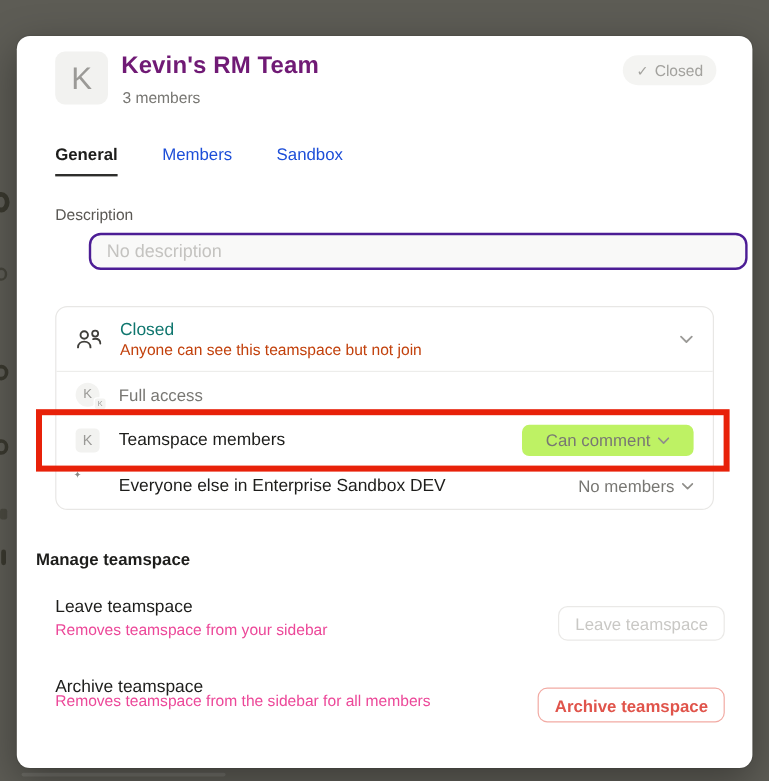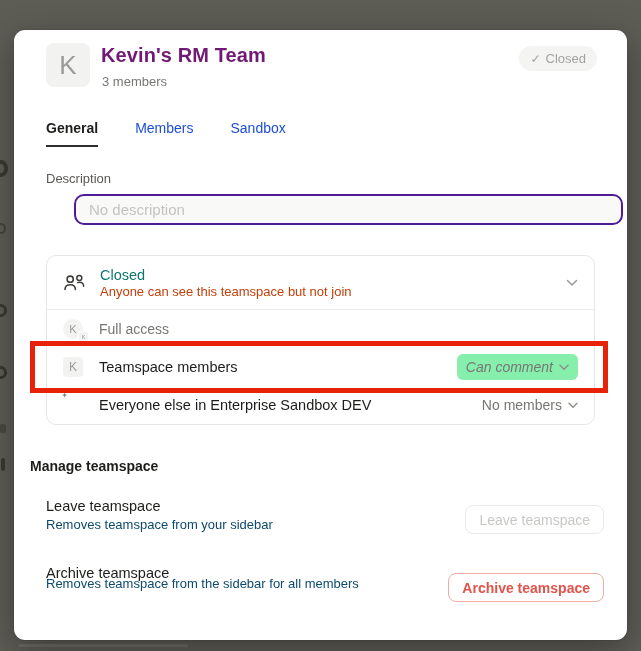--- a/index.html
+++ b/index.html
@@ -92,34 +92,34 @@
     background:radial-gradient(circle at 40% 38%, #e25038 28%, #b42817 60%, #8f160a 100%);
     position:relative;
   }
   .ava-logo .spark {
     position:absolute; right:-4px; top:-5px; color:#8a8984; font-size:8px;
     text-shadow:0 0 2px #fff;
   }
   .row-name { flex:1; font-size:14.5px; color:#1d1d1b; }
   .row-access { font-size:14px; color:#787773; display:flex; align-items:center; gap:6px; }
   .row-access.pill {
-    background:#86efac; border-radius:6px; padding:5px 9px; cursor:pointer;font-style:italic;
+    background:#bef264; border-radius:6px; padding:5px 20px; cursor:pointer;
   }
   .row-access.drop { cursor:pointer; }
 
   
   .annotation {
     position:absolute; left:30px; top:341px; width:578px; height:52px;
     border:5px solid #e82109; z-index:20; pointer-events:none;
   }
 
   
   .manage-head { position:absolute; left:16px; top:428px; font-size:14px; font-weight:700; color:#1d1d1b; }
   .mg-title { position:absolute; left:32px; font-size:14.5px; color:#1d1d1b; }
-  .mg-sub { position:absolute; left:32px; font-size:13px; color:#0c4a6e; }
+  .mg-sub { position:absolute; left:32px; font-size:13px; color:#ec4899; }
   .mg-btn {
     position:absolute; right:23px; height:29px; padding:0 13px;
     background:#fff; border-radius:8px; font-size:14px;
     display:flex; align-items:center; cursor:pointer;
     font-family:"Liberation Sans", sans-serif;
   }
   .mg-btn.default { border:1px solid #eae9e7; color:#c9c8c5; }
   .mg-btn.danger  { border:1px solid #f2aba4; color:#e0544b; font-weight:600; }
 </style>
 </head>

